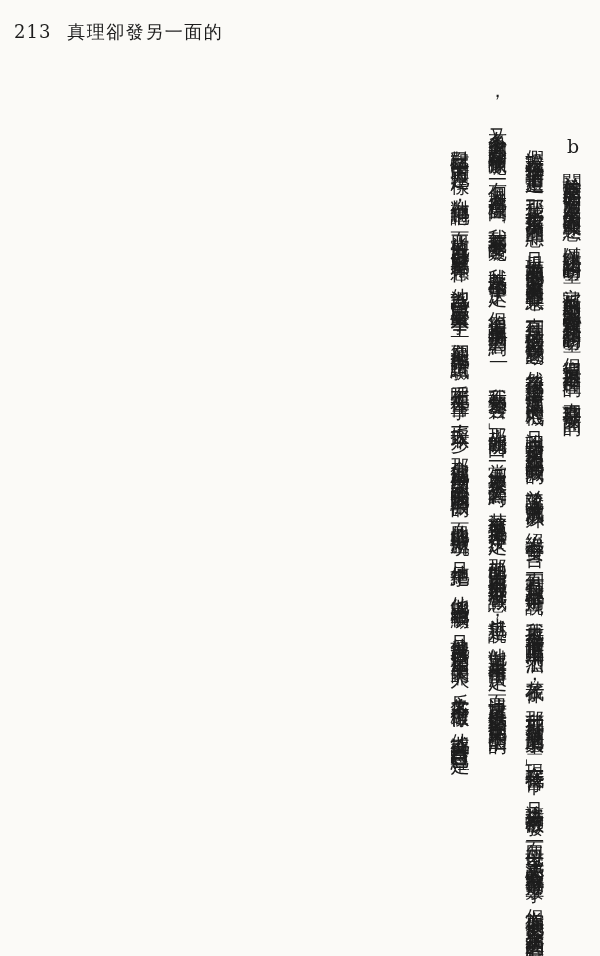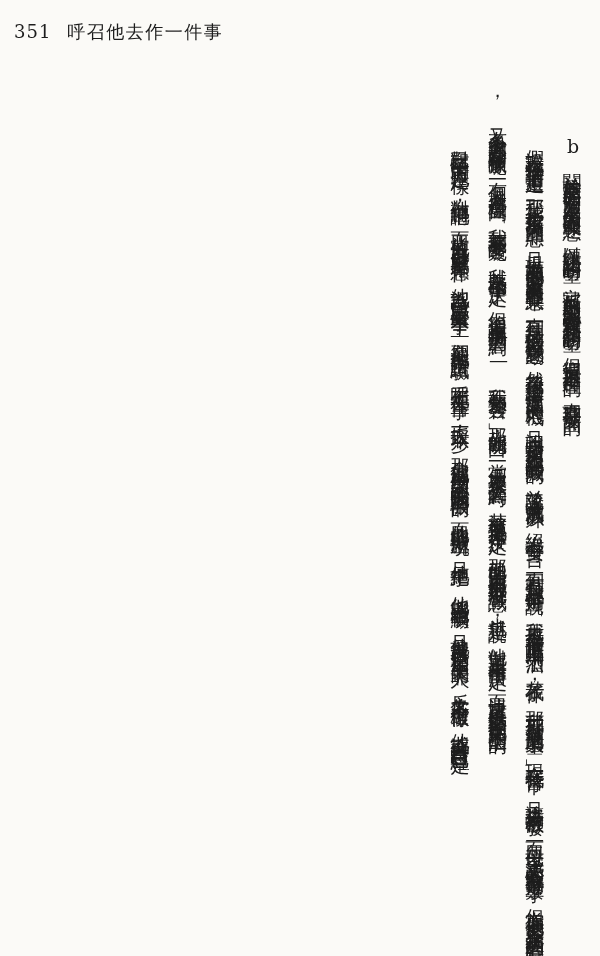--- a/index.html
+++ b/index.html
@@ -59,22 +59,22 @@
     padding:0;
     text-indent:42.6px;       
   }
 </style>
 </head>
 <body>
 
 <div class="page">
 
   <div class="header">
-    <span class="pagenum">351</span>
-    <span class="running-title">呼召他去作一件事</span>
+    <span class="pagenum">213</span>
+    <span class="running-title">真理卻發另一面的</span>
   </div>
 
   <div class="bodytext">
     <p>b關於焦慮席的另一個層面是為察出人的虛假和迷惑，以便防止錯謬的盼望。它被反對的理由是認為會製造迷惑和錯謬的盼望。但這個反對是不合理的。真理卻發另一面的。</p>
     <p>假設我正在傳講禁酒這主題，那我第一步會指出不禁酒的罪惡，且提出酒鬼和他的家庭製造出來的各種惡果，直到使每一位的情緒都深受感動。然後我會描繪出「適度飲酒」的大危機，且說明它是如何領人至沈醉和毀滅的，並說除了完全戒酒以外，絕沒有安全可言，直到有一百顆心都準備好說：「我再也不會在這個世上喝一口烈酒了；若我作了，那我可期待有一酒鬼的墳墓了。」現在我暫停一下，且讓這誓約被散發，而每一位已完全下決心的人就會準備好簽字了。但當你要他們來簽完全禁酒的誓約時，又有多少人會開始退卻和猶豫呢？有一個人就會這樣自問：「我到底要不要簽呢？我以為我已作了決定了，但簽這個永不再喝酒的誓約——我不知道要簽否。」那你就能明白，當一個人被要求交一誓約時，若被發現他還未作好決定，那他已明白地表示他根本就沒有誠意。也就是說，他對主題還未曾作出決定，而這決定是可以倚靠來控制他未來的生活的。</p>
     <p>對已醒悟了的罪人也是一樣。對他傳講吧，而正當他以為自己什麼事都願意作；他認為自己已決心要出來事奉主了；卻要把他帶向這試驗；呼召他去作一件事，去採取一步，那會使他與神的子民認同或除去他的驕傲的，而他的驕傲就出現，且他拒絕了；他的迷惑也被顯明，且他發現自己仍然是一個失喪的罪人；反之你若不這樣做，他或許會自誇自己已經是一</p>
   </div>
 
 </div>
 

